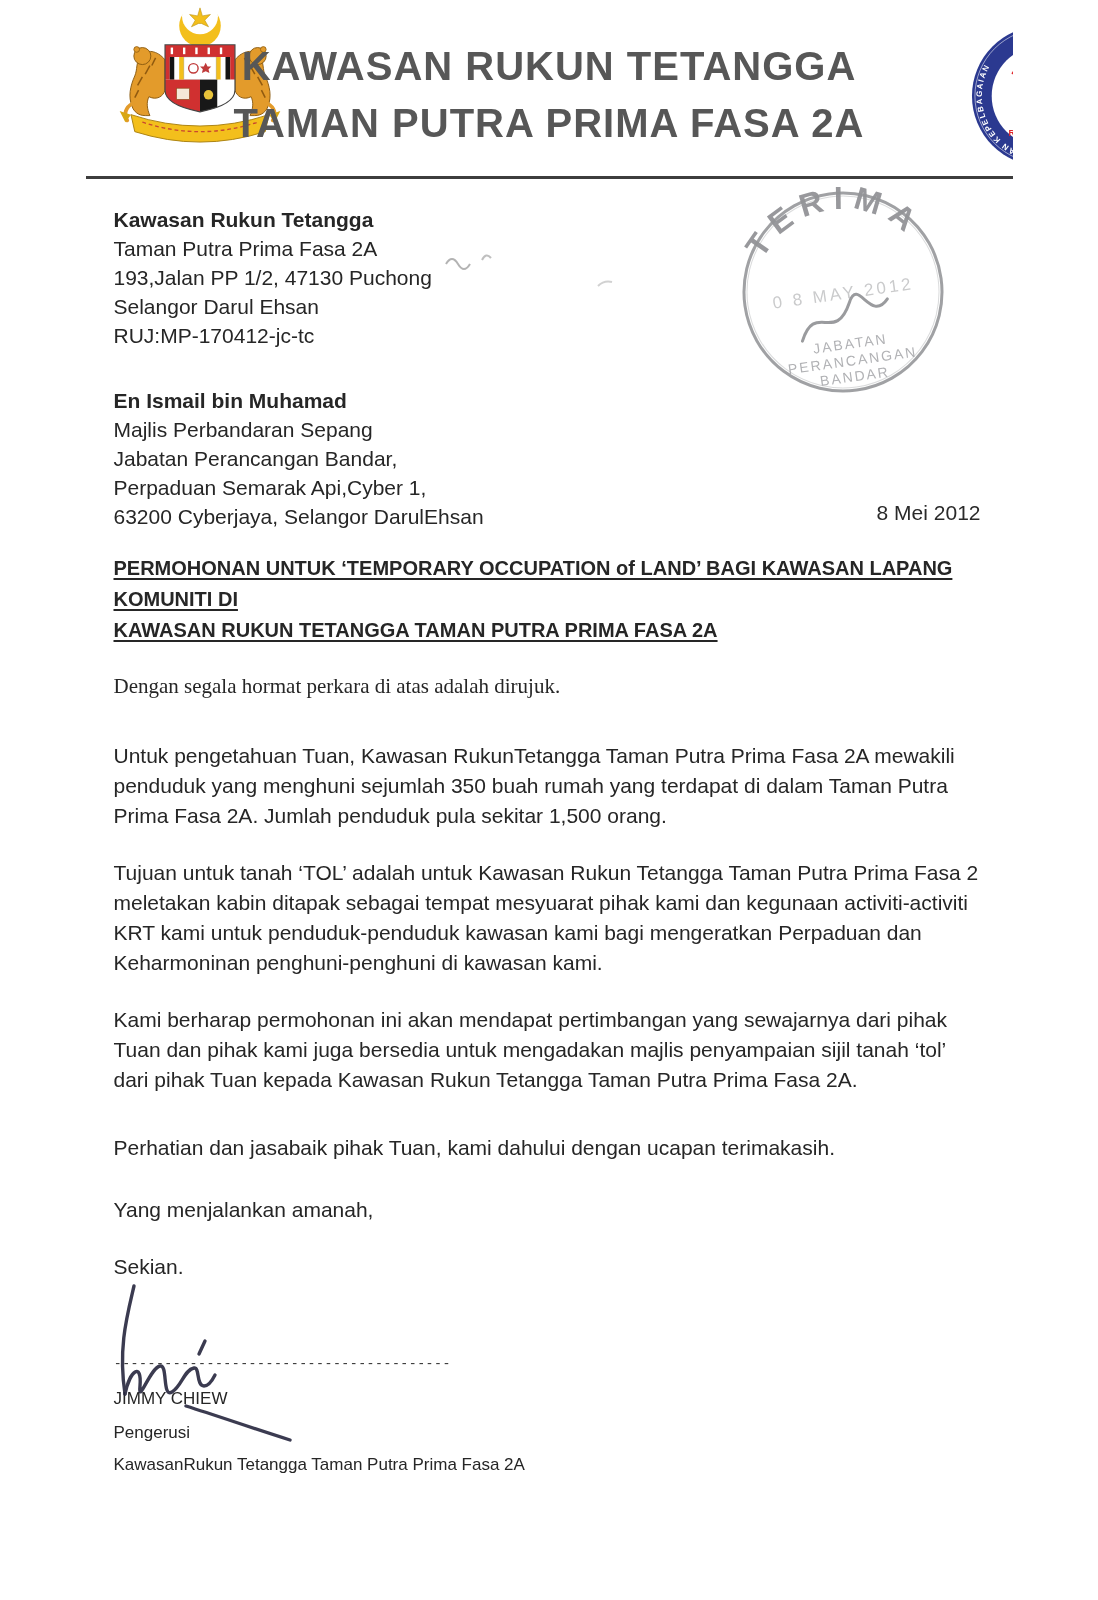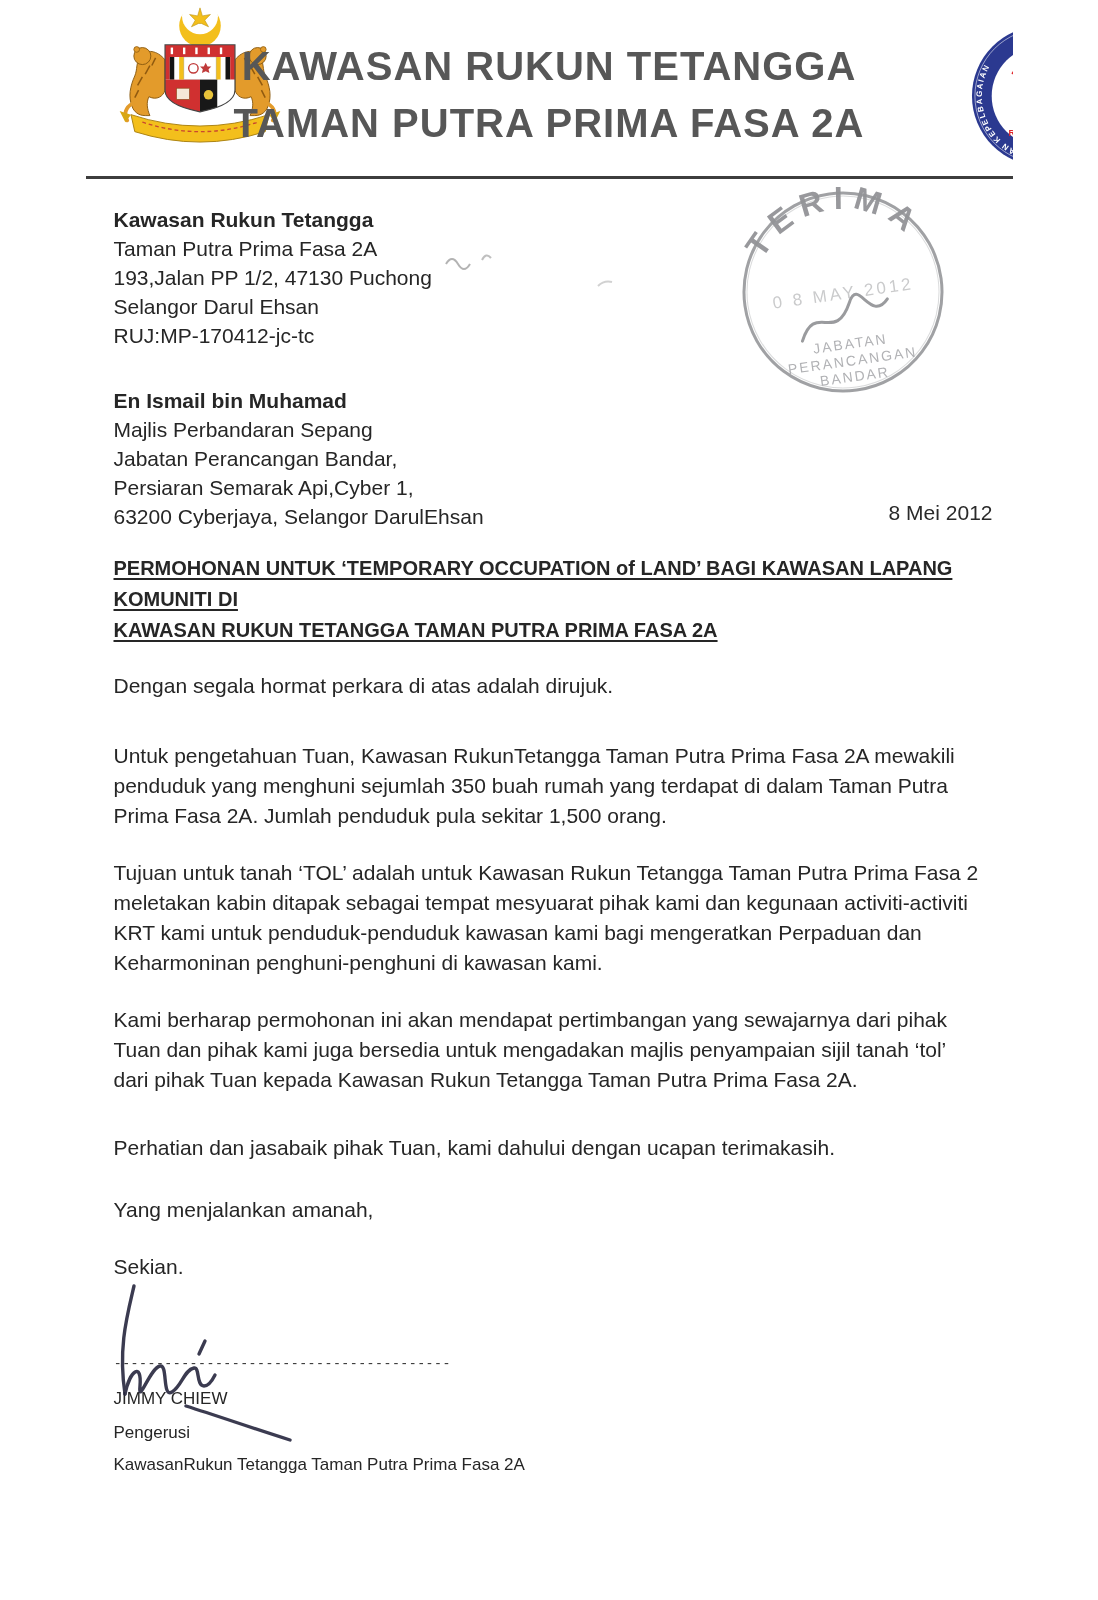--- a/index.html
+++ b/index.html
@@ -13,25 +13,25 @@
   .titles { position:absolute; left:0; right:0; top:38px; text-align:center; color:#575757; font-weight:bold; }
   .titles .t { font-size:40px; letter-spacing:1px; line-height:57px; }
   .rt-logo { position:absolute; left:884px; top:24px; width:144px; height:144px; }
 
   
   .content { padding:0 28px; position:relative; }
   .addr { font-size:21px; line-height:29px; }
   .addr .b { font-weight:bold; }
   .sender { margin-top:26px; }
   .recipient { margin-top:36px; }
-  .date { position:absolute; top:296px; right:20px; font-size:21px; color:#2a2a2a; }
+  .date { position:absolute; top:296px; right:32px; font-size:21px; color:#2a2a2a; }
   .subject { margin-top:22px; font-weight:bold; font-size:20px; line-height:31px; }
   .subject div { text-decoration:underline; text-underline-offset:3px; }
   .para { font-size:21px; line-height:30px; max-width:1042px; }
-  .mt25 { margin-top:25px; } .mt27 { margin-top:27px; } .mt32 { margin-top:32px; } .mt38 { margin-top:38px; } .mt40 { margin-top:40px; }
+  .mt25 { margin-top:25px;font-family:Liberation Serif, serif; } .mt27 { margin-top:27px; } .mt32 { margin-top:32px; } .mt38 { margin-top:38px; } .mt40 { margin-top:40px; }
 
   
   .stamp { position:absolute; left:642px; top:177px; width:230px; height:230px; opacity:.92; pointer-events:none; }
   .smudge { position:absolute; left:352px; top:246px; width:190px; height:55px; pointer-events:none; }
   .signature { position:absolute; left:14px; top:1282px; width:235px; height:178px; pointer-events:none; }
 
   
   .separator { margin-top:72px; font-size:14px; line-height:18px; color:#3f3f3f; font-family:"DejaVu Sans Mono", monospace; }
   .sigline { font-size:17px; line-height:30px; }
   .name { margin-top:12px; font-weight:normal; }
@@ -146,21 +146,21 @@
       <div>Selangor Darul Ehsan</div>
       <div>RUJ:MP-170412-jc-tc</div>
     </div>
 
     <div class="date">8 Mei 2012</div>
 
     <div class="addr recipient">
       <div class="b">En Ismail bin Muhamad</div>
       <div>Majlis Perbandaran Sepang</div>
       <div>Jabatan Perancangan Bandar,</div>
-      <div>Persiaran Semarak Api,Cyber 1,</div>
+      <div>Perpaduan Semarak Api,Cyber 1,</div>
       <div>63200 Cyberjaya, Selangor DarulEhsan</div>
     </div>
 
     <div class="subject">
       <div>PERMOHONAN UNTUK ‘TEMPORARY OCCUPATION of LAND’ BAGI KAWASAN LAPANG KOMUNITI DI</div>
       <div>KAWASAN RUKUN TETANGGA TAMAN PUTRA PRIMA FASA 2A</div>
     </div>
 
     <p class="para mt25">Dengan segala hormat perkara di atas adalah dirujuk.</p>
     <p class="para mt40">Untuk pengetahuan Tuan, Kawasan RukunTetangga Taman Putra Prima Fasa 2A mewakili penduduk yang menghuni sejumlah 350 buah rumah yang terdapat di dalam Taman Putra Prima Fasa 2A. Jumlah penduduk pula sekitar 1,500 orang.</p>

